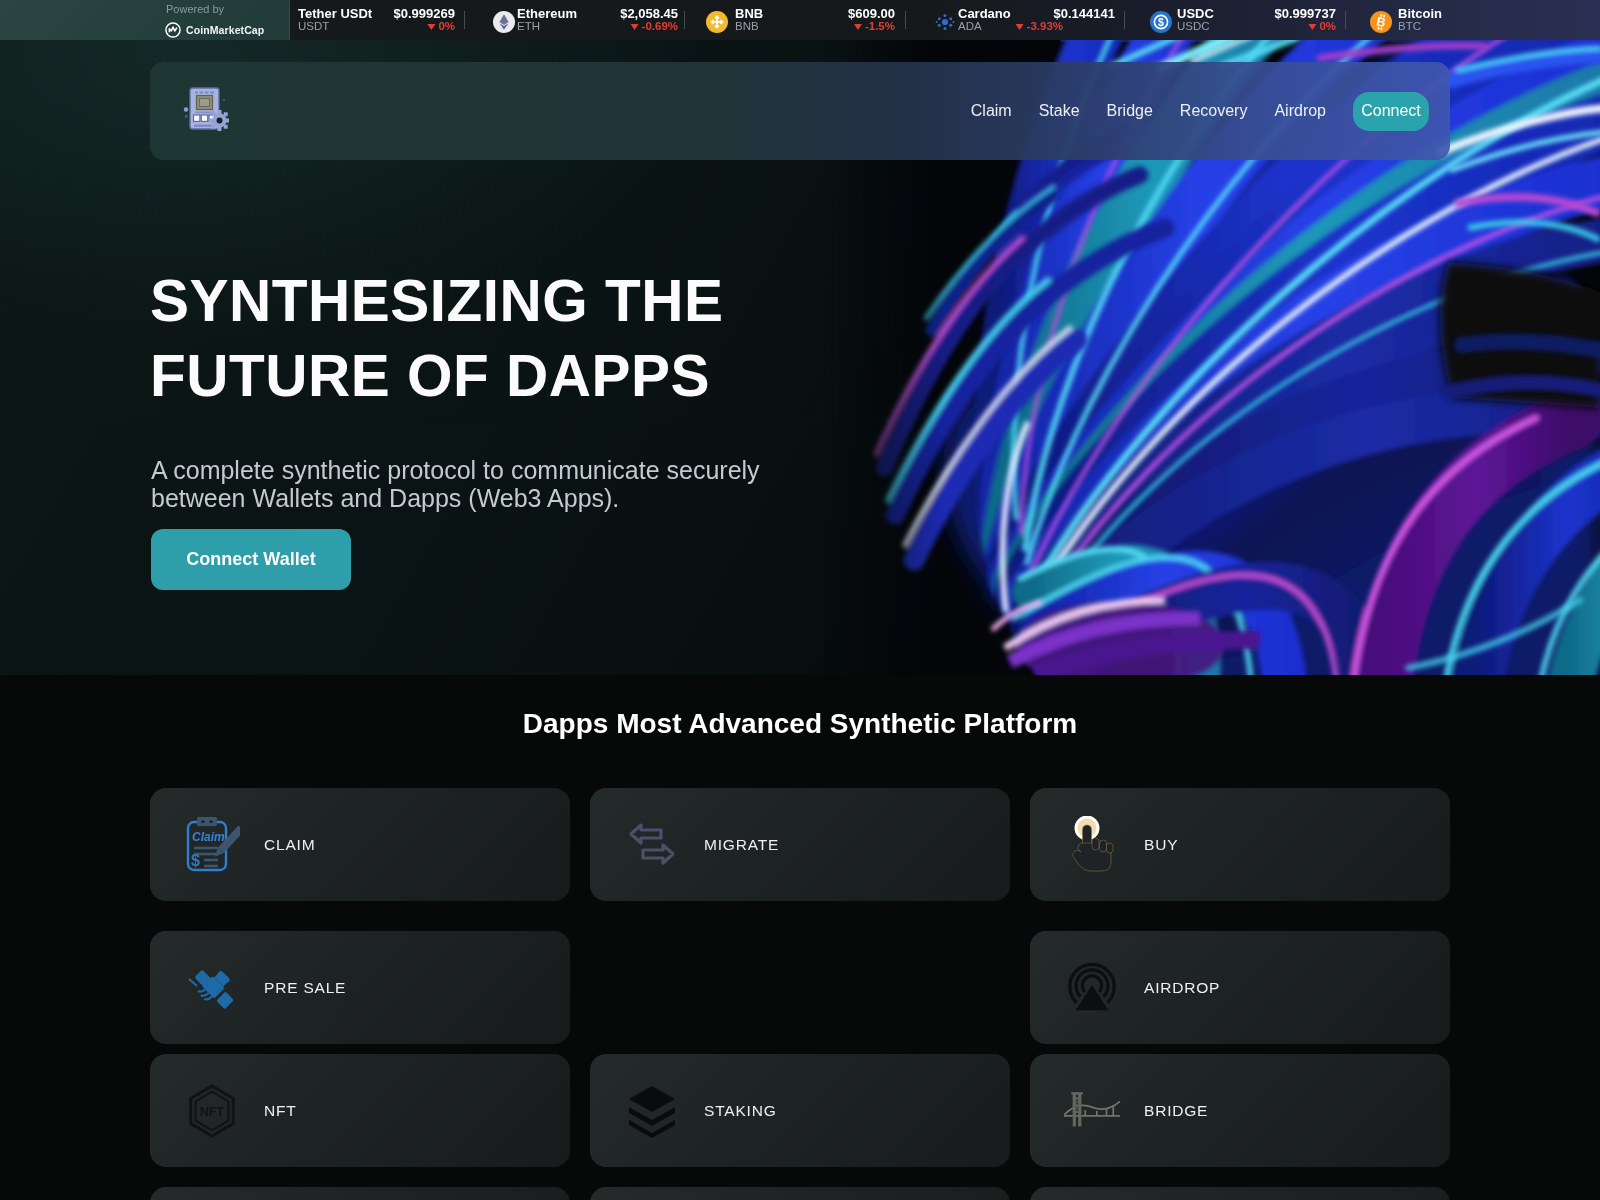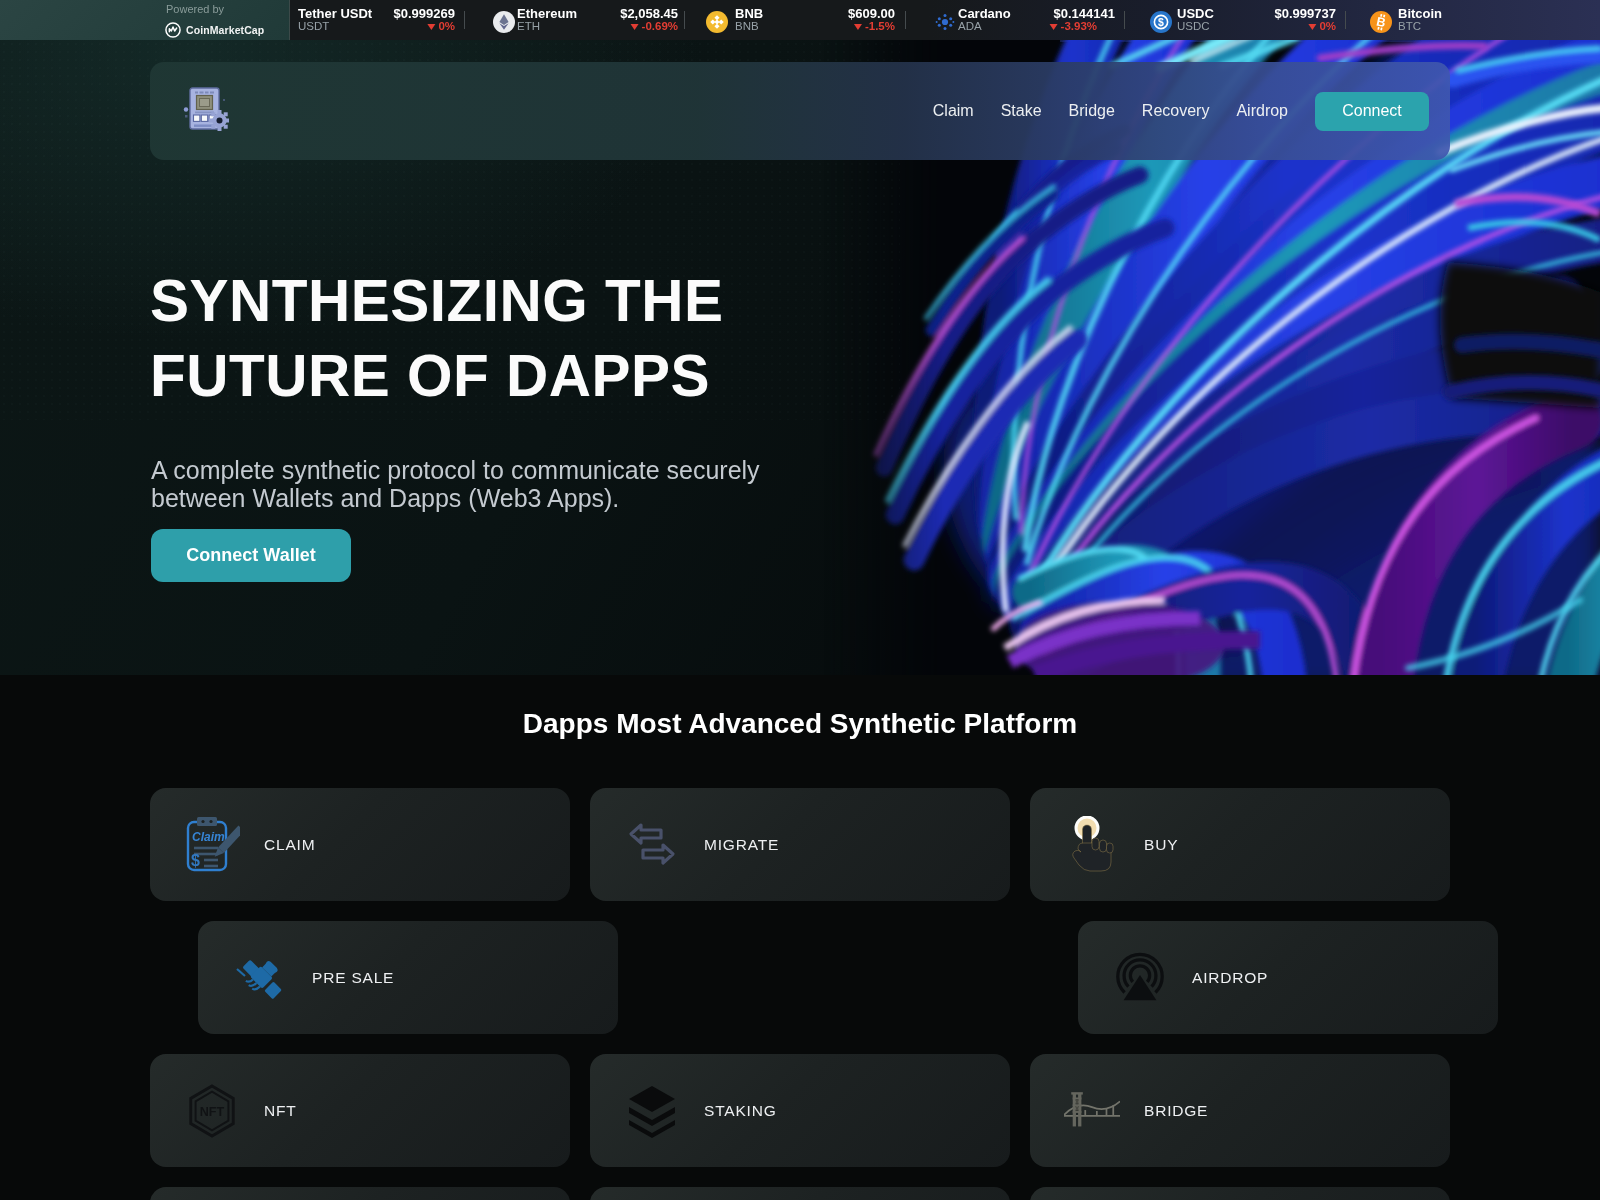--- a/index.html
+++ b/index.html
@@ -27,41 +27,41 @@
   .tchg  { position:absolute; font-size:11.5px; font-weight:bold; color:#e33d33; top:20px; white-space:nowrap; transform:translateX(-100%);}
   .tri { display:inline-block; width:0; height:0; border-left:4px solid transparent; border-right:4px solid transparent; border-top:6px solid #e33d33; margin-right:3px; }
   .tsep { position:absolute; top:11px; width:1px; height:18px; background:#454b4e; }
   .cico { position:absolute; top:11px; }
   
   .nav { position:absolute; left:150px; top:62px; width:1300px; height:98px; border-radius:14px;
     background:linear-gradient(90deg, rgba(31,55,52,.97) 0%, rgba(32,53,56,.96) 42%, rgba(36,50,74,.95) 58%, rgba(44,62,106,.94) 72%, rgba(56,78,148,.93) 86%, rgba(63,87,175,.92) 100%); z-index:20; }
   .nav .logo { position:absolute; left:33px; top:25px; }
   .navlinks { position:absolute; right:21px; top:0; height:98px; display:flex; align-items:center; gap:27px; }
   .navlinks a { color:#eceff1; font-size:16px; text-decoration:none; }
-  .btn-connect { width:114px; height:39px; background:#2ba3ad; border-radius:8px; color:#fff;
+  .btn-connect { width:76px; height:39px; background:#2ba3ad; border-radius:16px; color:#fff;
     font-size:16px; display:flex; align-items:center; justify-content:center; }
   
   .h1 { position:absolute; left:150px; top:263px; font-size:58.5px; line-height:75px; font-weight:bold;
     color:#fbfbfb; letter-spacing:.5px; z-index:10; }
   .sub { position:absolute; left:151px; top:456px; width:690px; font-size:25px; line-height:28px;
     color:#c4cad0; z-index:10; }
-  .cw { position:absolute; left:151px; top:529px; width:200px; height:53px; background:#2e9faa;
+  .cw { position:absolute; left:151px; top:529px; width:200px; height:61px; background:#2e9faa;
     border-radius:12px; color:#fff; font-size:18px; font-weight:bold; display:flex; align-items:center;
     justify-content:center; z-index:10; }
   
   .features { position:relative; width:1600px; height:525px; background:#070909; }
   .features h2 { position:absolute; top:35px; line-height:28px; left:0; width:100%; text-align:center;
     font-size:28px; font-weight:bold; color:#fff; }
   .card { position:absolute; width:420px; height:113px; border-radius:16px;
     background:linear-gradient(135deg, #252b2a 0%, #1d2222 45%, #171b1c 100%);
     display:flex; align-items:center; }
   .card .ic { width:56px; height:58px; margin-left:34px; display:flex; align-items:center; justify-content:center; flex:0 0 56px;}
   .card .lb { margin-left:24px; color:#eef0f2; font-size:15.5px; letter-spacing:.8px; }
   .c1 { left:150px; } .c2 { left:590px; } .c3 { left:1030px; }
-  .r1 { top:113px; } .r2 { top:246px;margin-left:48px; } .r3 { top:379px; } .r4 { top:512px; }
+  .r1 { top:113px; } .r2 { top:256px; } .r3 { top:379px; } .r4 { top:512px; }
 </style>
 </head>
 <body>
 <div class="hero">
 
   <svg id="art" width="1600" height="675" viewBox="0 0 1600 675" style="position:absolute;top:0;left:0;">
     <defs>
       <linearGradient id="fadeL" x1="0" y1="0" x2="1" y2="0">
         <stop offset="0.515" stop-color="#fff" stop-opacity="0"></stop>
         <stop offset="0.55" stop-color="#fff" stop-opacity=".5"></stop>
@@ -283,21 +283,21 @@
           <circle cx="16.7" cy="7.7" r="1.5"></circle>
           <circle cx="5.3" cy="14.3" r="1.5"></circle>
           <circle cx="16.7" cy="14.3" r="1.5"></circle>
           <circle cx="2.6" cy="11" r="1.0"></circle>
           <circle cx="19.4" cy="11" r="1.0"></circle>
         </g>
       </svg>
     <div class="tname" style="left:958px">Cardano</div>
     <div class="tsym" style="left:958px">ADA</div>
     <div class="tprice" style="left:1115px">$0.144141</div>
-    <div class="tchg" style="left:1097px"><span class="tri"></span>-3.93%</div>
+    <div class="tchg" style="left:1063px"><span class="tri"></span>-3.93%</div>
     <div class="tsep" style="left:1124px"></div>
 
     <svg class="cico" style="left:1150px" width="22" height="22" viewBox="0 0 22 22">
         <circle cx="11" cy="11" r="11" fill="#2775ca"></circle>
         <circle cx="11" cy="11" r="6.6" fill="none" stroke="#fff" stroke-width="1.6"></circle>
         <text x="11" y="14.8" font-family="Liberation Sans" font-size="10.5" font-weight="bold" fill="#fff" text-anchor="middle">$</text>
       </svg>
     <div class="tname" style="left:1177px">USDC</div>
     <div class="tsym" style="left:1177px">USDC</div>
     <div class="tprice" style="left:1336px">$0.999737</div>

